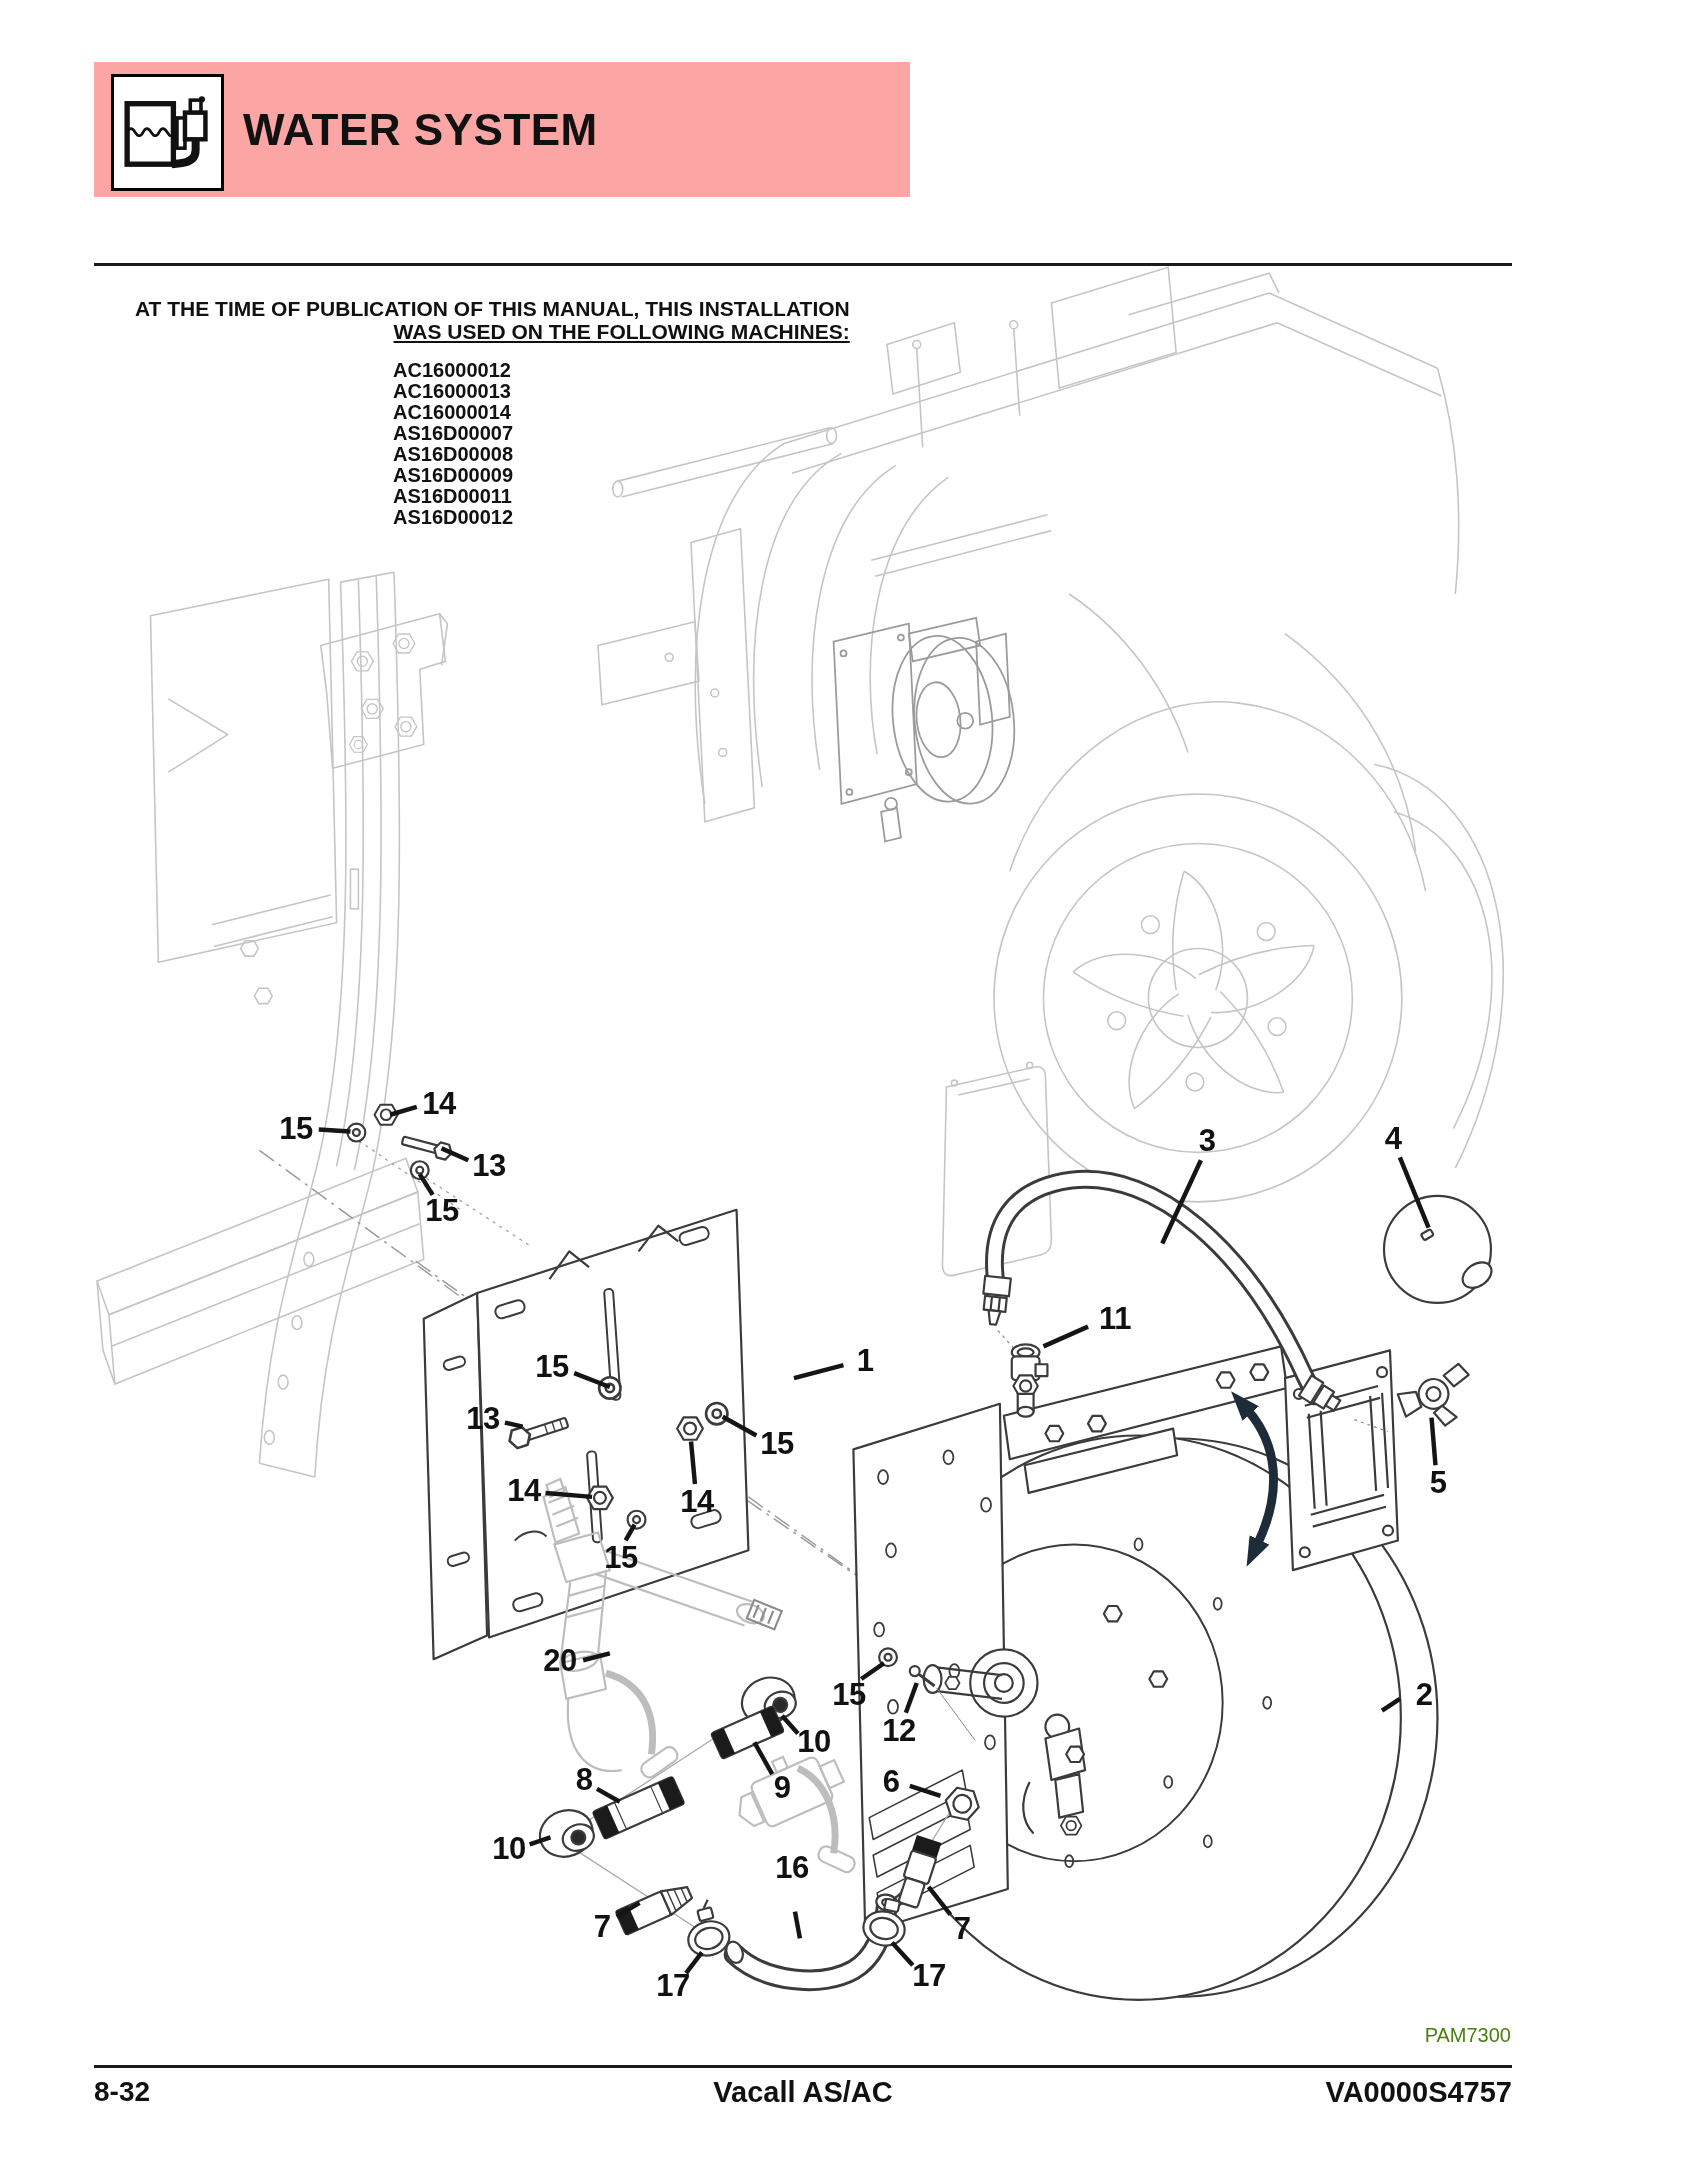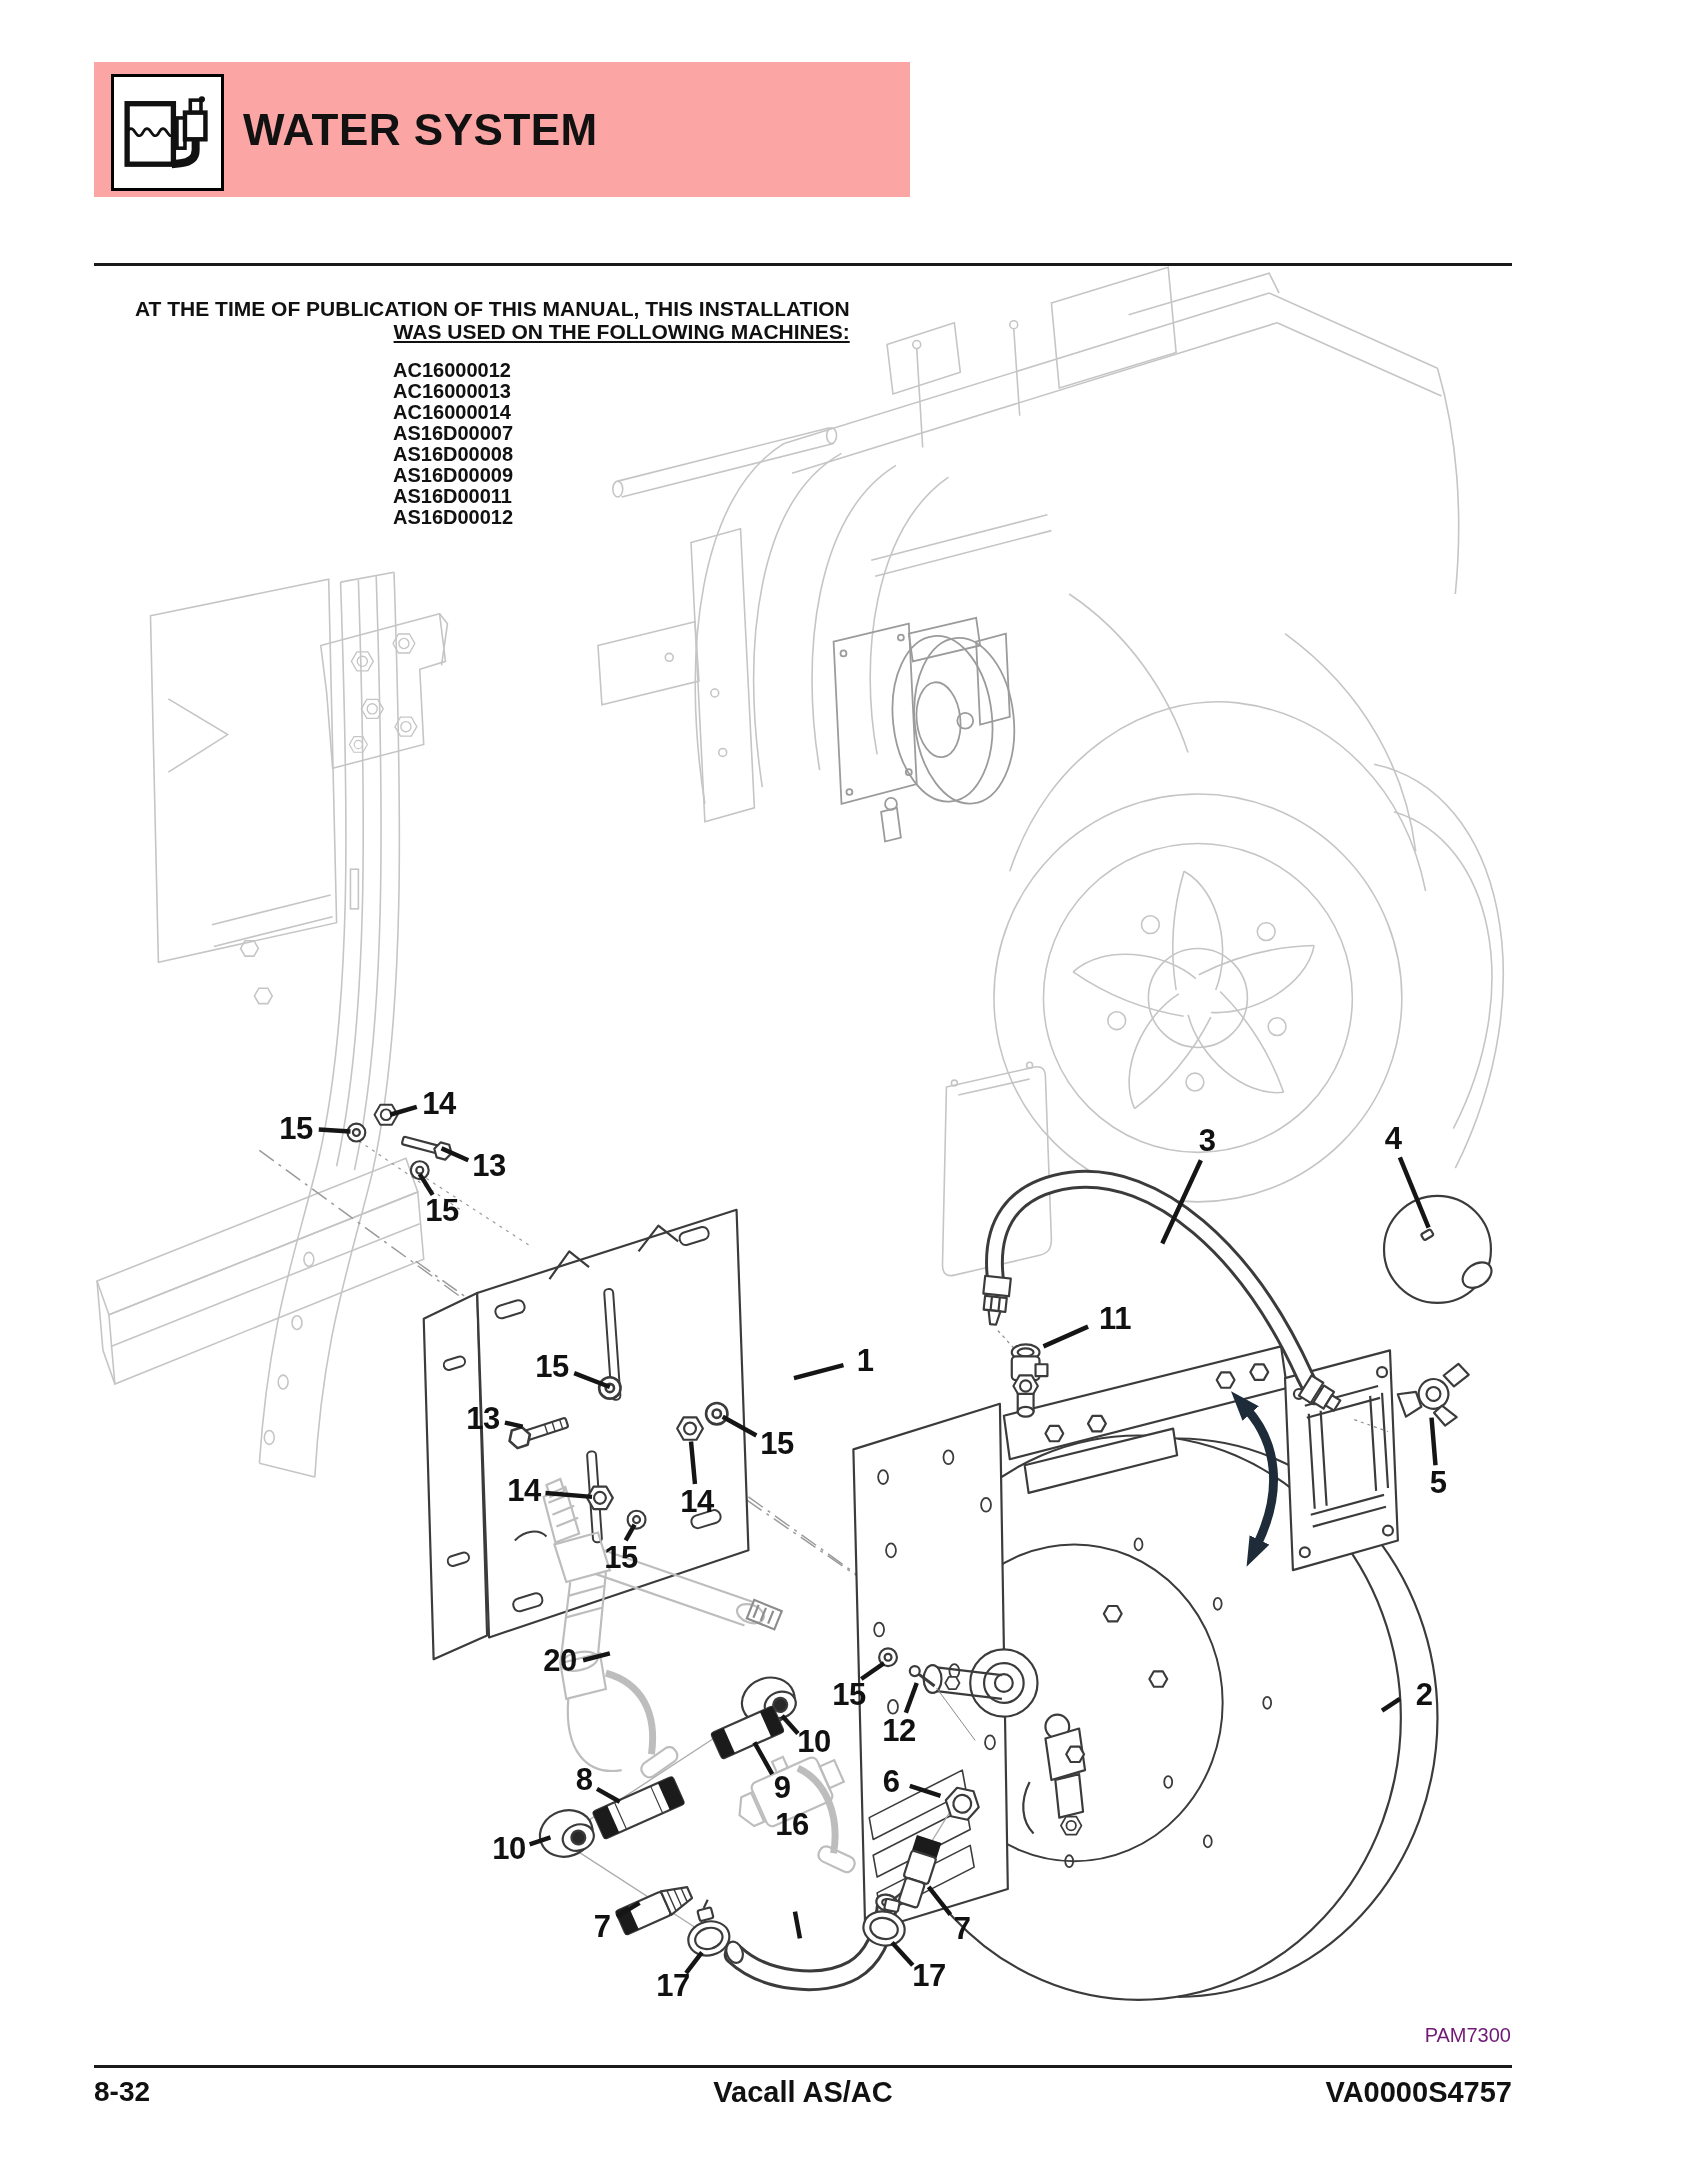--- a/index.html
+++ b/index.html
@@ -17,21 +17,21 @@
   #subtitle-rule{position:absolute;left:94px;top:263px;width:1418px;height:3px;background:#1a1a1a;}
   
   #notice{position:absolute;left:135px;top:297px;font-size:21px;font-weight:bold;line-height:23px;}
   #notice .l2{text-align:right;text-decoration:underline;}
   #machine-list{position:absolute;left:393px;top:360px;}
   .machine-line{font-size:20px;font-weight:bold;line-height:21px;}
   
   .callout{position:absolute;transform:translate(-50%,-50%);font-size:31px;font-weight:bold;
         color:#111;white-space:nowrap;letter-spacing:-0.5px;}
   
-  #figure-code{position:absolute;right:172px;top:2024px;font-size:20px;color:#701a75;}
+  #figure-code{position:absolute;right:172px;top:2024px;font-size:20px;color:#4d7c0f;}
   #footer-rule{position:absolute;left:94px;top:2065px;width:1418px;height:3px;background:#1a1a1a;}
   #footer-page{position:absolute;left:94px;top:2076px;font-size:28px;font-weight:bold;}
   #footer-center{position:absolute;left:94px;top:2076px;width:1418px;text-align:center;font-size:29px;font-weight:bold;}
   #footer-right{position:absolute;right:171px;top:2076px;font-size:29px;font-weight:bold;}
   svg .lt{stroke:#c5c5c5;fill:none;stroke-width:1.6;}
   svg .md{stroke:#9b9b9b;fill:none;stroke-width:1.8;}
   svg .dk{stroke:#3b3b3b;fill:#fff;stroke-width:2.2;stroke-linejoin:round;}
   svg .blk{fill:#1b1b1b;stroke:none;}
 </style>
 </head>
@@ -479,21 +479,21 @@
       <div class="callout" style="left: 1424px; top: 1695px;">2</div>
       <div class="callout" style="left: 849px; top: 1695px;">15</div>
       <div class="callout" style="left: 899px; top: 1731px;">12</div>
       <div class="callout" style="left: 560px; top: 1661px;">20</div>
       <div class="callout" style="left: 814px; top: 1742px;">10</div>
       <div class="callout" style="left: 782px; top: 1788px;">9</div>
       <div class="callout" style="left: 584px; top: 1780px;">8</div>
       <div class="callout" style="left: 891px; top: 1782px;">6</div>
       <div class="callout" style="left: 509px; top: 1849px;">10</div>
       <div class="callout" style="left: 962px; top: 1929px;">7</div>
-      <div class="callout" style="left: 792px; top: 1825px;">16</div>
+      <div class="callout" style="left: 792px; top: 1868px;">16</div>
       <div class="callout" style="left: 602px; top: 1927px;">7</div>
       <div class="callout" style="left: 673px; top: 1986px;">17</div>
       <div class="callout" style="left: 929px; top: 1976px;">17</div>
     </div>
 
   <div id="figure-code">PAM7300</div>
   <div id="footer-rule"></div>
   <div id="footer-page">8-32</div>
   <div id="footer-center">Vacall AS/AC</div>
   <div id="footer-right">VA0000S4757</div>

